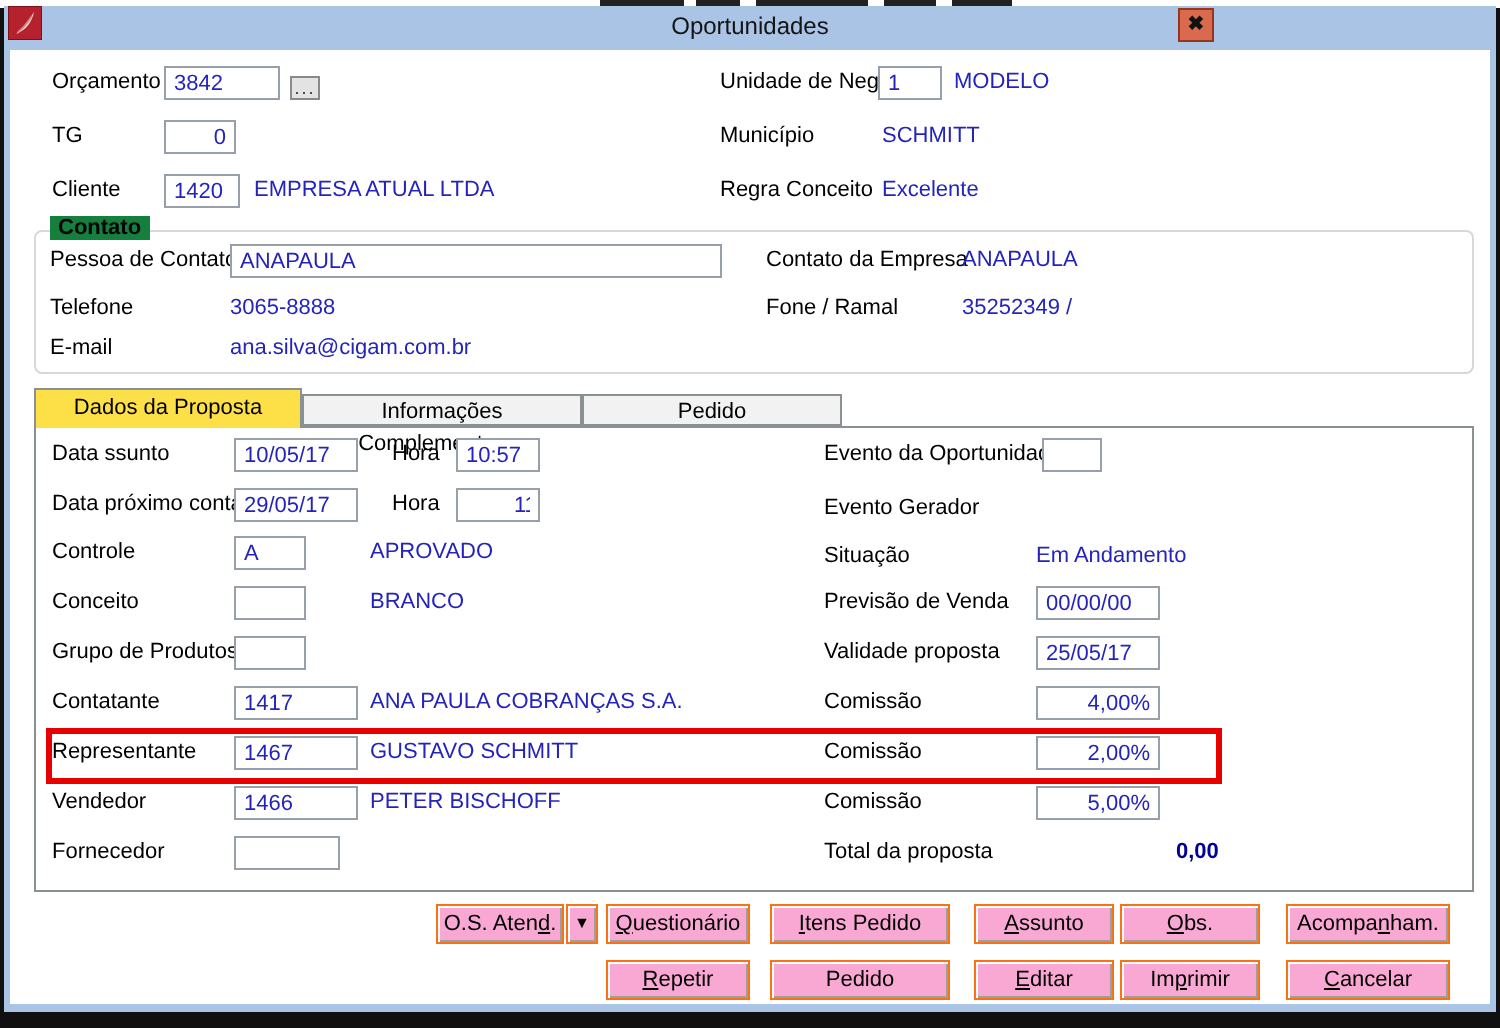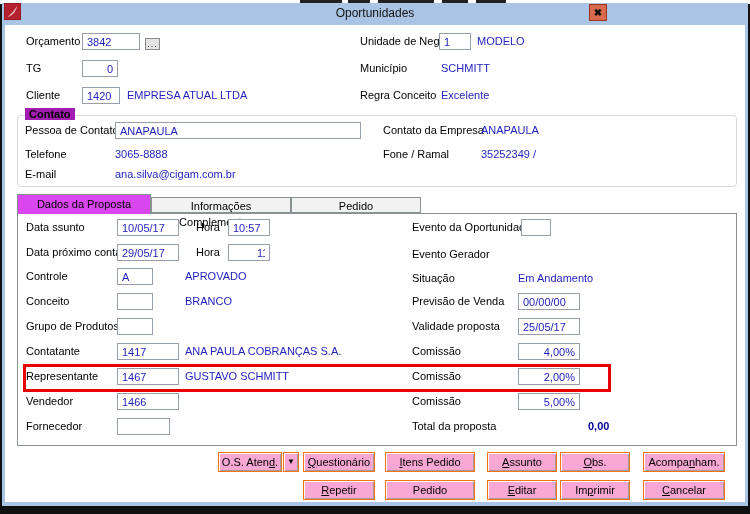--- a/index.html
+++ b/index.html
@@ -20,25 +20,25 @@
 
   .lbl { position:absolute; white-space:nowrap; line-height:17px; color:#000; z-index:1; }
   .val { position:absolute; white-space:nowrap; line-height:17px; color:#2424bd; z-index:1; }
   .inp { position:absolute; height:17px; border:1px solid #97a0aa; background:#fff; z-index:2;
          font-family:"Liberation Sans", sans-serif; font-size:11px; color:#2424bd; padding:0 4px; }
   .inp.right { text-align:right; }
   .lookup { position:absolute; width:15px; height:12px; background:#e3e3e3; border:1px solid #8a8a8a;
             font-size:9px; line-height:6px; letter-spacing:1px; text-align:center; color:#333; cursor:pointer; }
 
   .groupbox { position:absolute; border:1px solid #d5d9dd; border-radius:4px; z-index:0; }
-  .legend { position:absolute; background:#a21caf; padding:0 4px; font-weight:bold; z-index:1; }
+  .legend { position:absolute; background:#15803d; padding:0 4px; font-weight:bold; z-index:1; }
 
   .tab { position:absolute; border:1px solid #8a9193; background:#f2f2f2; text-align:center;
          line-height:16px; cursor:pointer; z-index:1; }
-  .tab.active { background:#d946ef; border-bottom:none; line-height:19px; z-index:3; }
+  .tab.active { background:#fde047; border-bottom:none; line-height:19px; z-index:3; }
   .panel { position:absolute; border:1px solid #8a9193; background:#fff; z-index:0; }
 
   .red-box { position:absolute; border:3px solid #e80000; z-index:10; pointer-events:none; }
 
   .btn { position:absolute; height:20px; background:#f9a8d4; border:1px solid #f97316;
          box-shadow:inset 1px 1px 0 #fdfdfd, inset -1px -1px 0 #9e9e9e;
          font-family:"Liberation Sans", sans-serif; font-size:11px; color:#000; cursor:pointer; }
   .btn u { text-decoration:underline; }
   .arrow-btn { font-size:8px; line-height:16px; }
 </style>
@@ -139,20 +139,21 @@
       <span class="lbl" style="left:21px;top:318px">Contatante</span>
       <input class="inp" style="left: 112px; top: 318px; width: 62px;" readonly="" value="1417">
       <span class="val" style="left:180px;top:318px">ANA PAULA COBRANÇAS S.A.</span>
 
       <span class="lbl" style="left:21px;top:343px">Representante</span>
       <input class="inp" style="left: 112px; top: 343px; width: 62px;" readonly="" value="1467">
       <span class="val" style="left:180px;top:343px">GUSTAVO SCHMITT</span>
 
       <span class="lbl" style="left:21px;top:368px">Vendedor</span>
       <input class="inp" style="left: 112px; top: 368px; width: 62px;" readonly="" value="1466">
+      <span class="val" style="left:180px;top:368px">PETER BISCHOFF</span>
 
       <span class="lbl" style="left:21px;top:393px">Fornecedor</span>
       <input class="inp" style="left: 112px; top: 393px; width: 53px;" readonly="" value="">
 
       <span class="lbl" style="left:407px;top:194px">Evento da Oportunidade</span>
       <input class="inp" style="left: 516px; top: 194px; width: 30px;" readonly="" value="">
 
       <span class="lbl" style="left:407px;top:221px">Evento Gerador</span>
 
       <span class="lbl" style="left:407px;top:245px">Situação</span>

